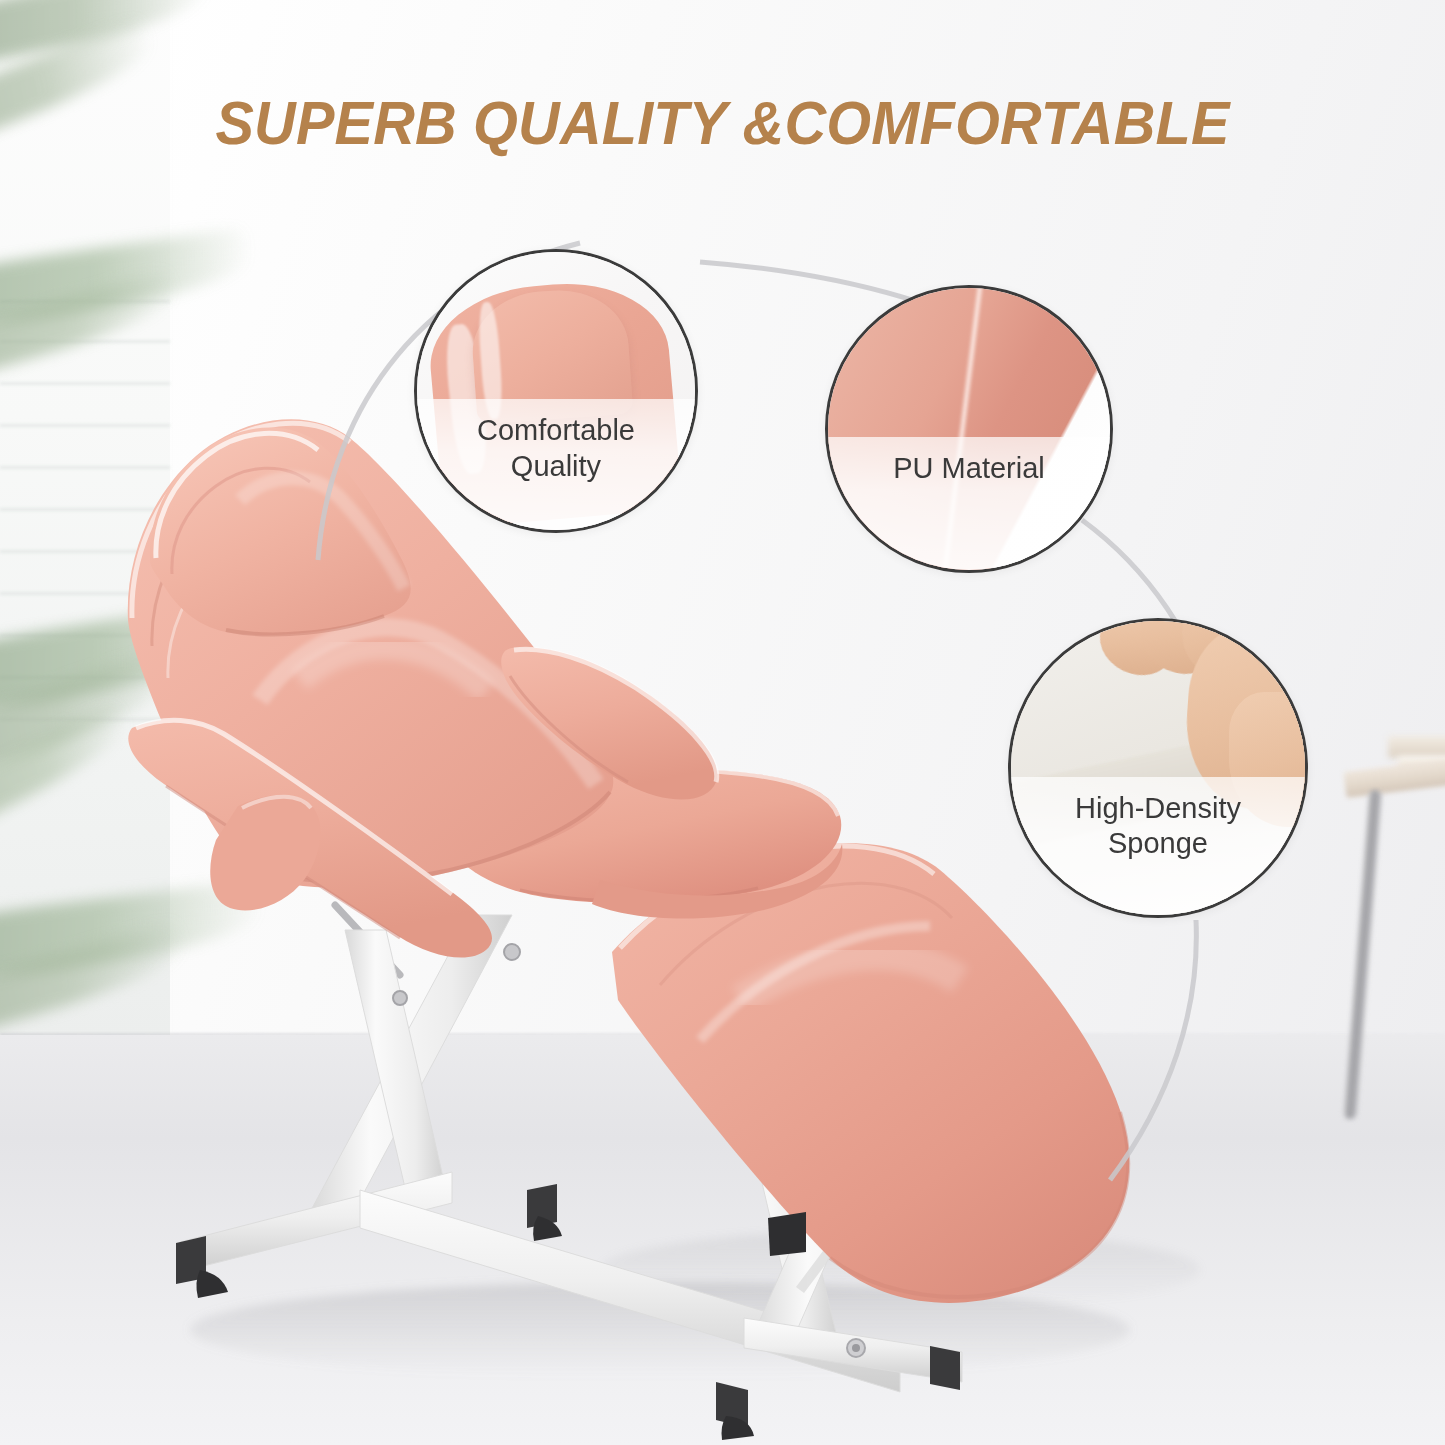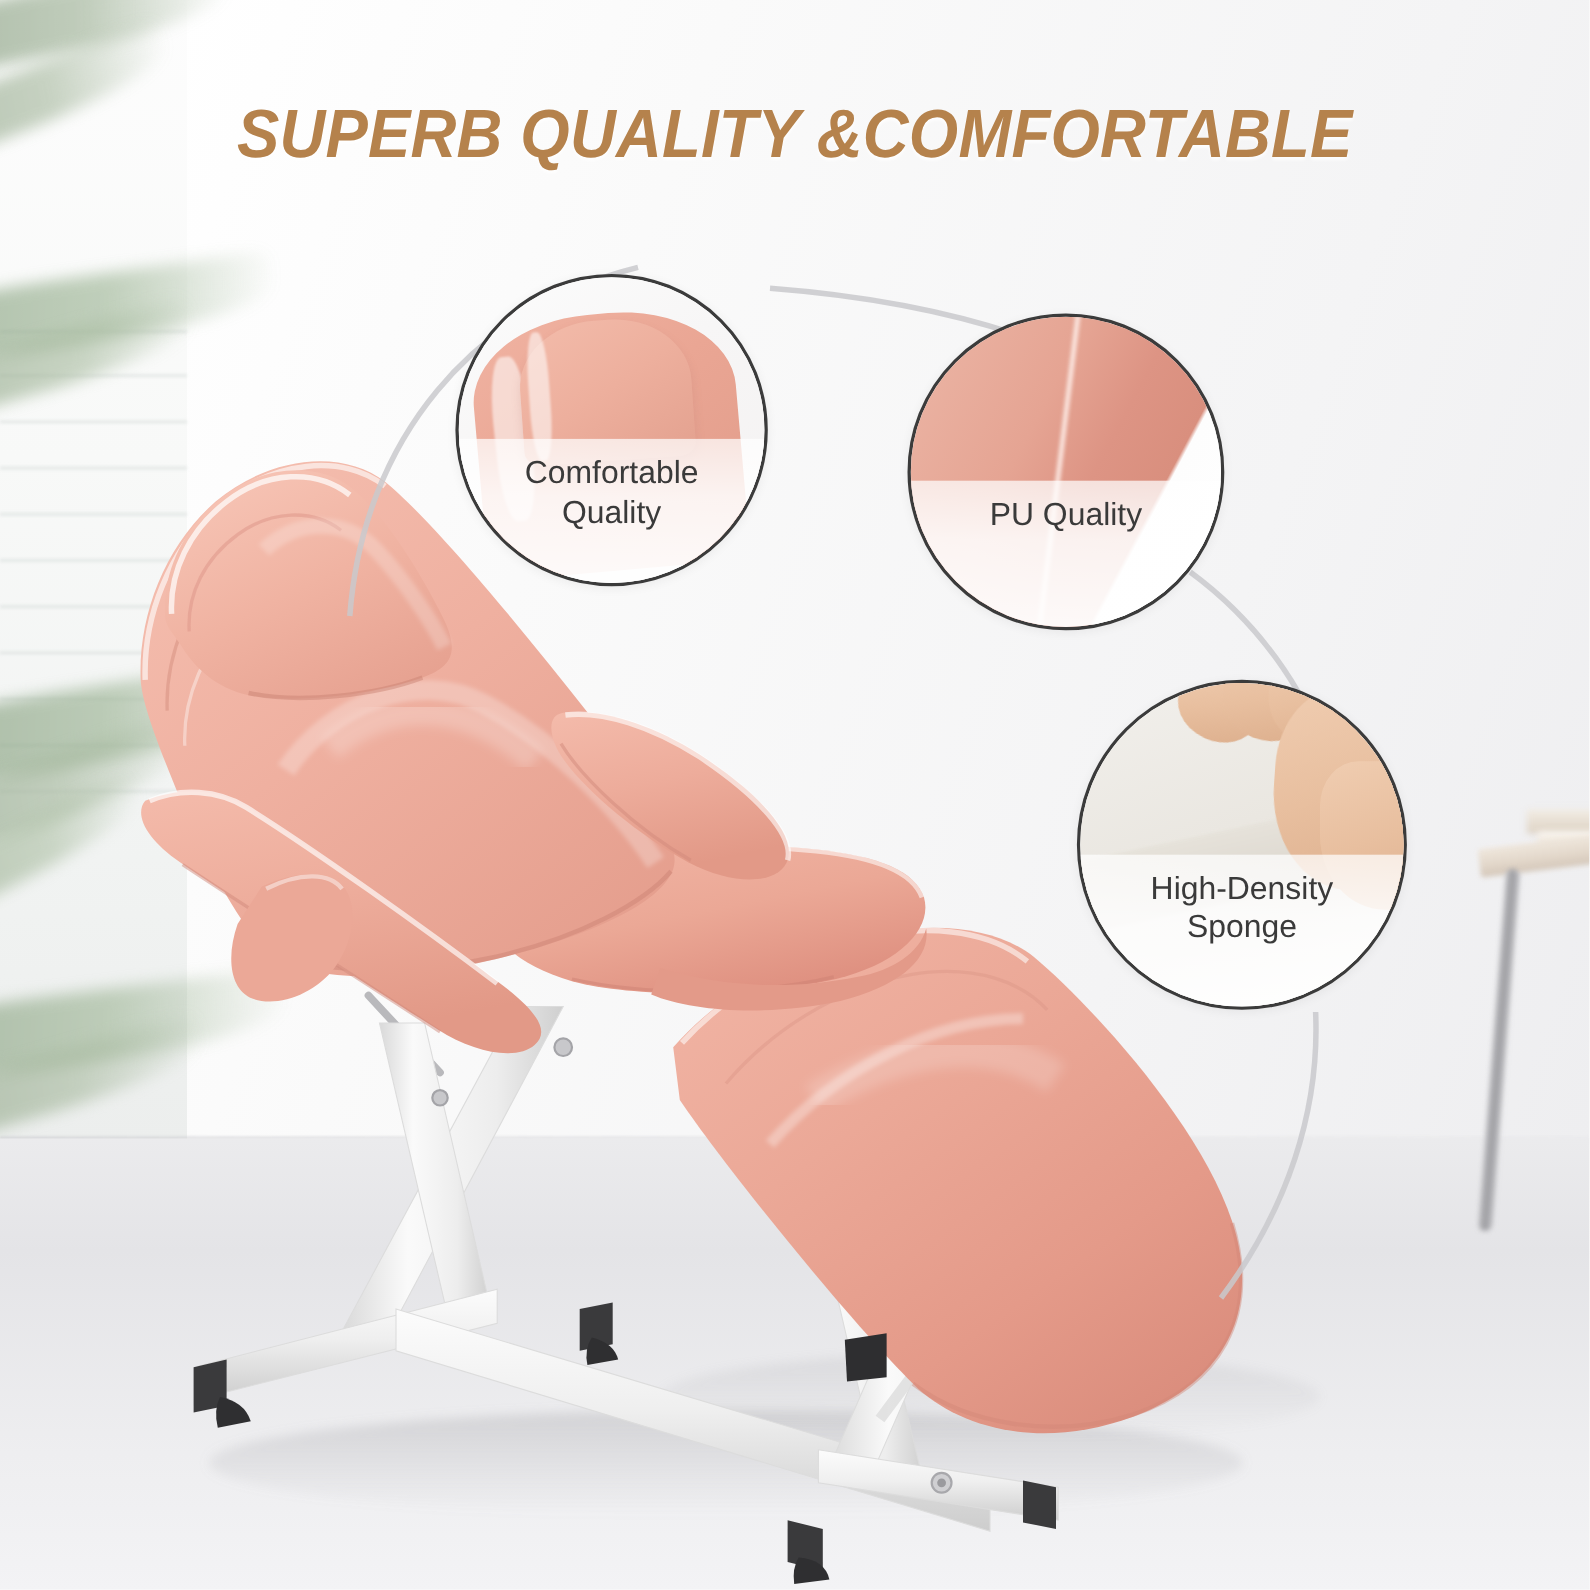--- a/index.html
+++ b/index.html
@@ -425,25 +425,25 @@
       <span>Quality</span>
     </div>
   </div>
 
   <div class="callout" style="left:825px; top:285px; width:288px; height:288px;">
     <div class="shot">
       <div class="pu-a"></div>
       <div class="pu-seam"></div>
     </div>
     <div class="caption">
-      <span>PU Quality</span>
-    </div>
-  </div>
-
-  <div class="callout" style="left:979px; top:618px; width:300px; height:300px;">
+      <span>PU Material</span>
+    </div>
+  </div>
+
+  <div class="callout" style="left:1008px; top:618px; width:300px; height:300px;">
     <div class="shot">
       <div class="foam"></div>
       <div class="foam-edge"></div>
       <div class="hand" style="left:30%; top:-4%;  width:26%; height:22%; transform:rotate(16deg);"></div>
       <div class="hand" style="left:44%; top:-8%;  width:28%; height:26%; transform:rotate(12deg);"></div>
       <div class="hand" style="left:58%; top:-10%; width:30%; height:30%; transform:rotate(8deg);"></div>
       <div class="hand" style="left:60%; top:2%;   width:48%; height:62%; border-radius:40% 20% 30% 50%; transform:rotate(4deg);"></div>
       <div class="hand" style="left:74%; top:24%;  width:40%; height:46%; border-radius:30% 14% 24% 50%;"></div>
     </div>
     <div class="caption">

